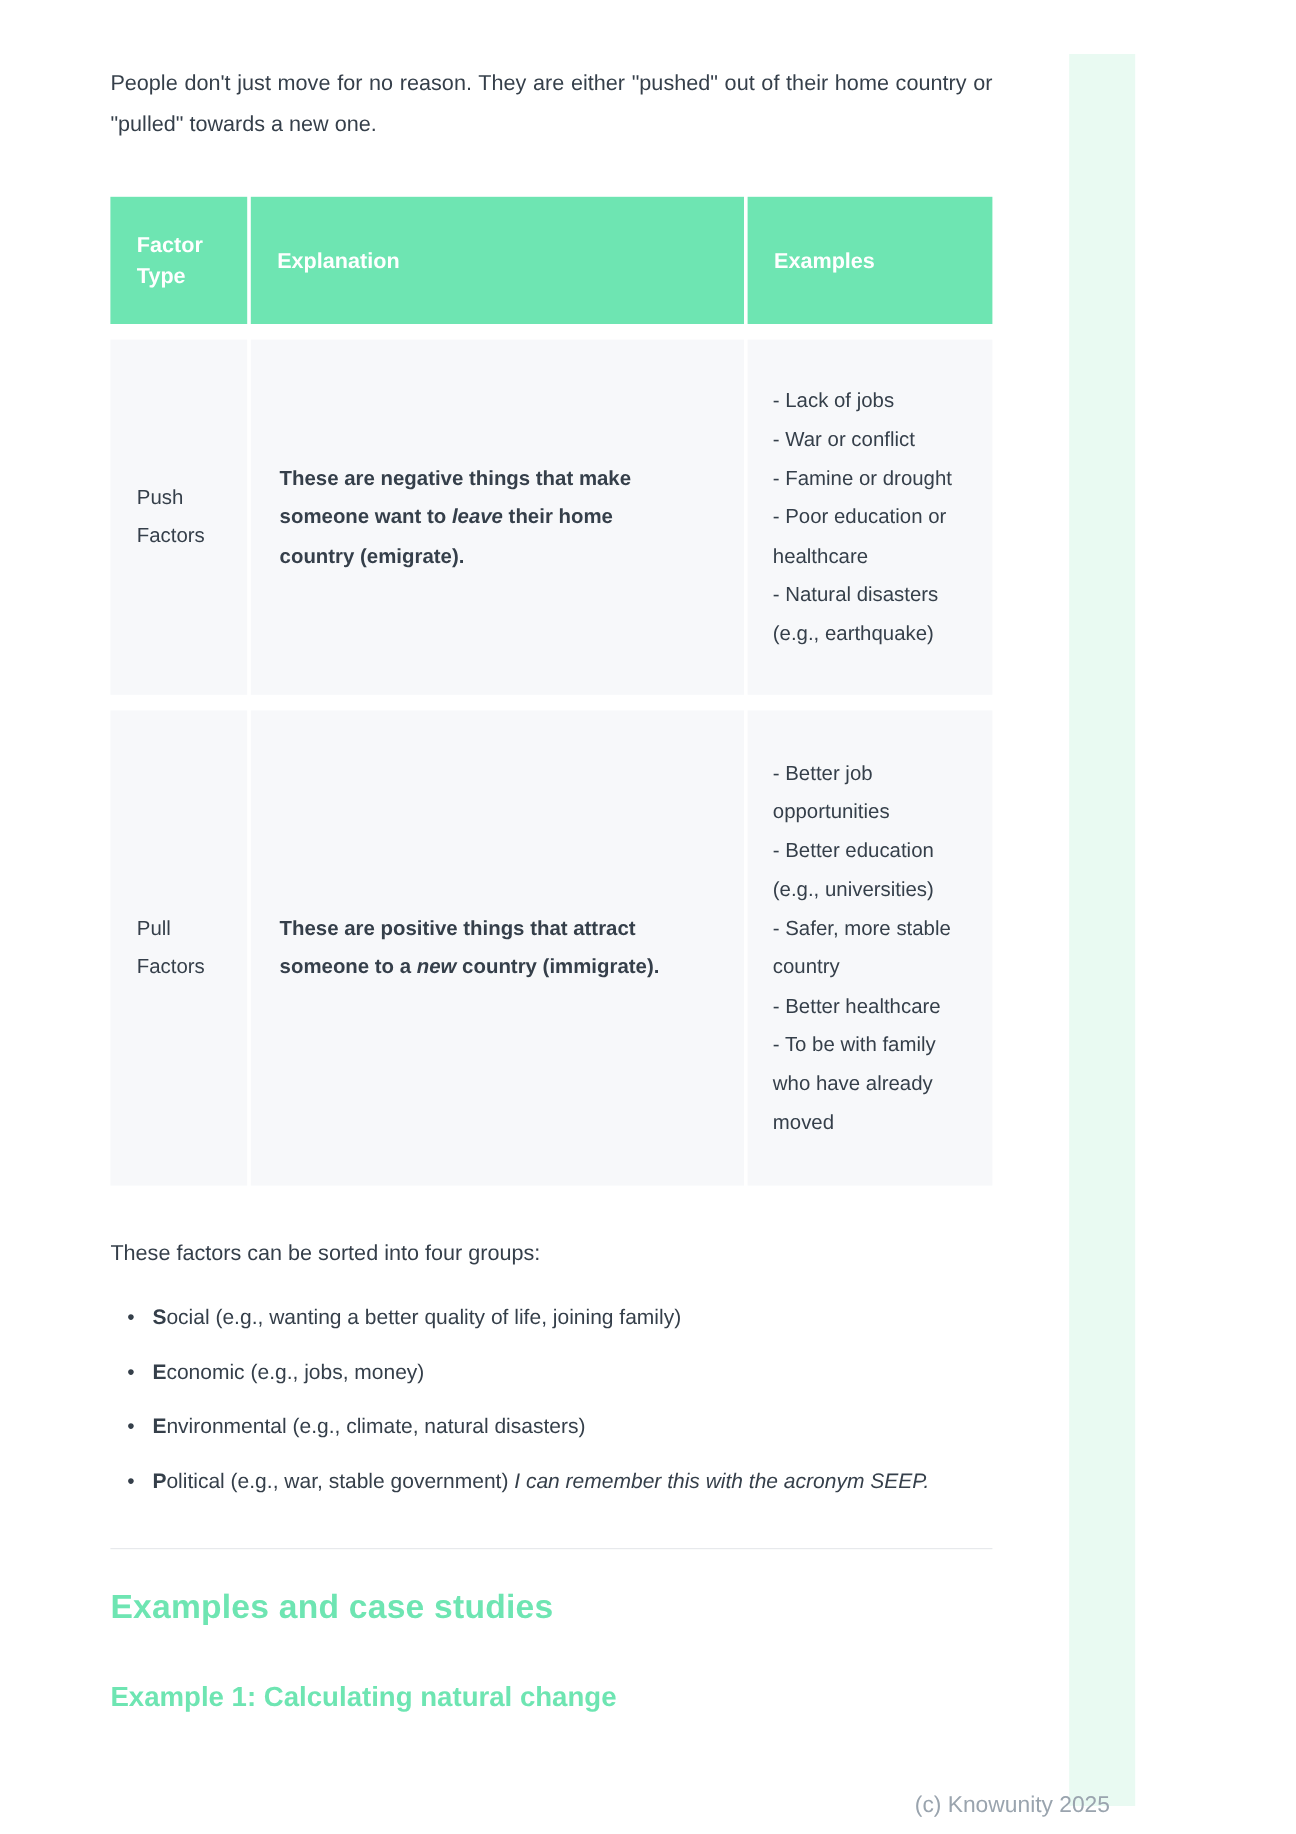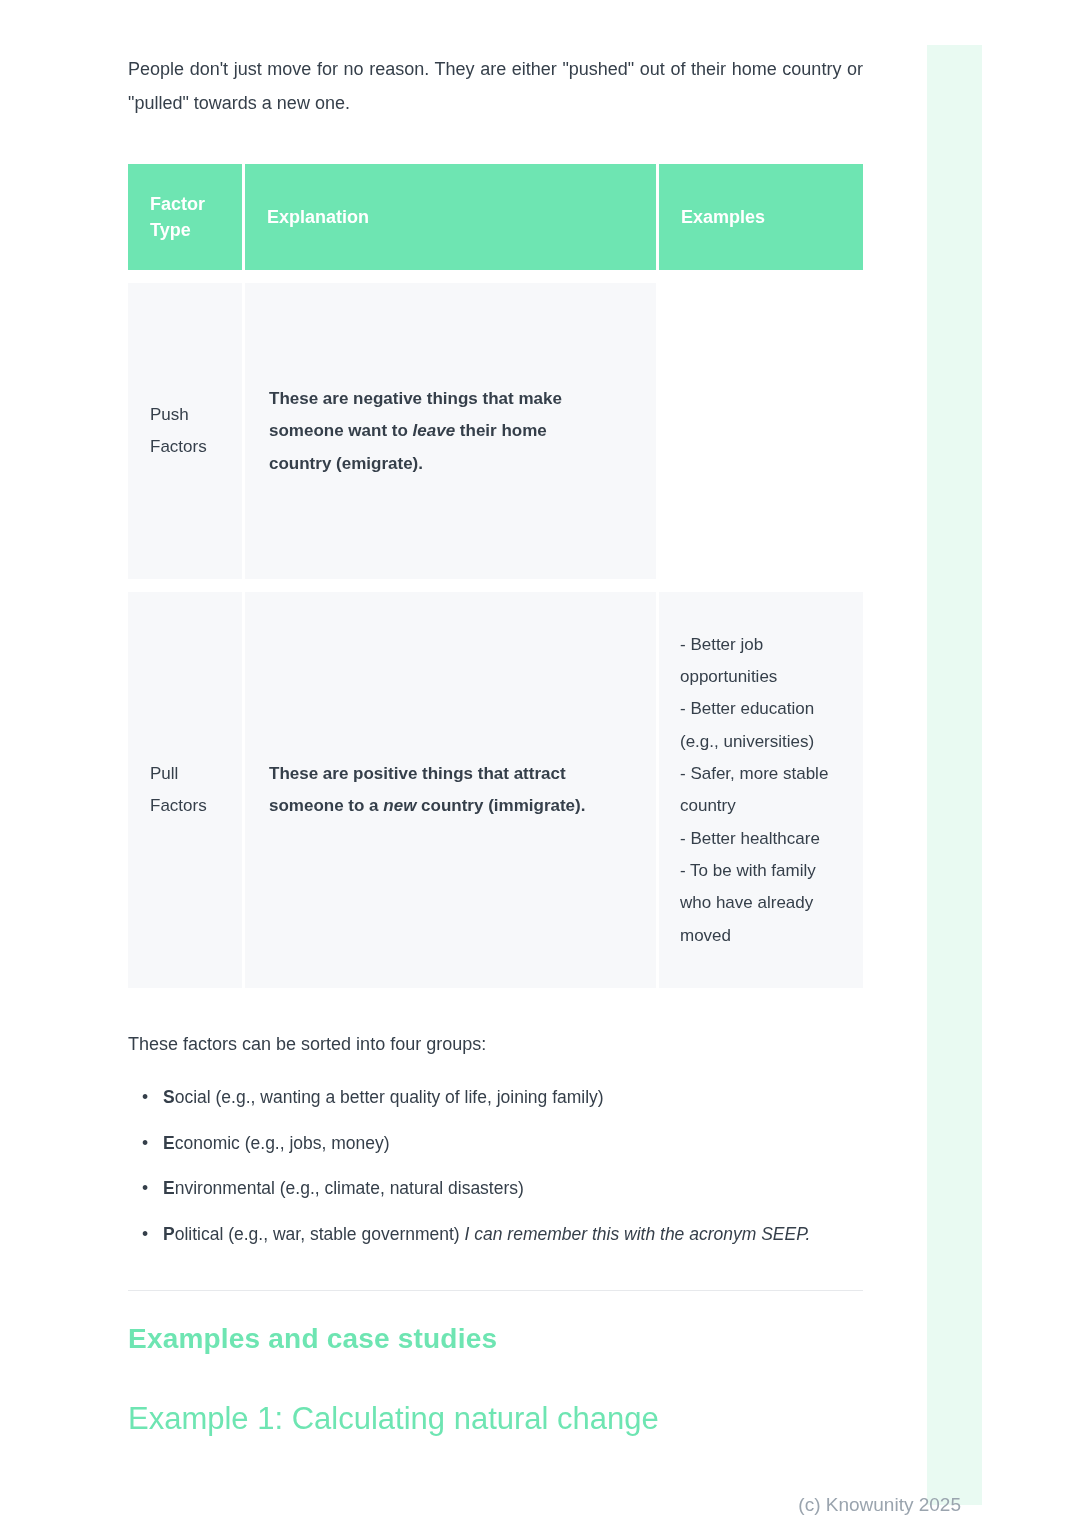--- a/index.html
+++ b/index.html
@@ -15,21 +15,20 @@
   body{
     font-family:"Liberation Sans","DejaVu Sans",sans-serif;
     color:var(--text);
   }
   .page{
     position:relative;
     width:994px;
     height:1528px;
     background:#fff;
     overflow:hidden;
-    margin-left:36px;
   }
   .right-strip{
     position:absolute;
     top:45px;
     right:48px;
     width:55px;
     height:1460px;
     background:var(--strip);
   }
   .content{
@@ -126,22 +125,22 @@
   }
   .h-main{
     margin-top:32px;
     font-size:28px;
     font-weight:700;
     color:var(--accent);
     letter-spacing:.2px;
   }
   .h-sub{
     margin-top:46px;
-    font-size:31px;
-    font-weight:400;
+    font-size:23px;
+    font-weight:700;
     color:var(--accent);
   }
   .watermark{
     position:absolute;
     top:1494px;
     right:69px;
     font-size:19px;
     color:var(--watermark);
   }
 </style>
@@ -163,20 +162,27 @@
         <div class="th">Explanation</div>
         <div class="th">Examples</div>
       </div>
 
       <div class="trow trow-1">
         <div class="td td-factor">
           <div class="cell-inner">Push Factors</div>
         </div>
         <div class="td td-expl">
           <div class="cell-inner"><span>These are negative things that make someone want to </span><em class="expl-em">leave</em><span> their home country (emigrate).</span></div>
+        </div>
+        <div class="td td-examples">
+          <div class="cell-inner">- Lack of jobs
+- War or conflict
+- Famine or drought
+- Poor education or healthcare
+- Natural disasters (e.g., earthquake)</div>
         </div>
       </div>
 
       <div class="trow trow-2">
         <div class="td td-factor">
           <div class="cell-inner">Pull Factors</div>
         </div>
         <div class="td td-expl">
           <div class="cell-inner"><span>These are positive things that attract someone to a </span><em class="expl-em">new</em><span> country (immigrate).</span></div>
         </div>

